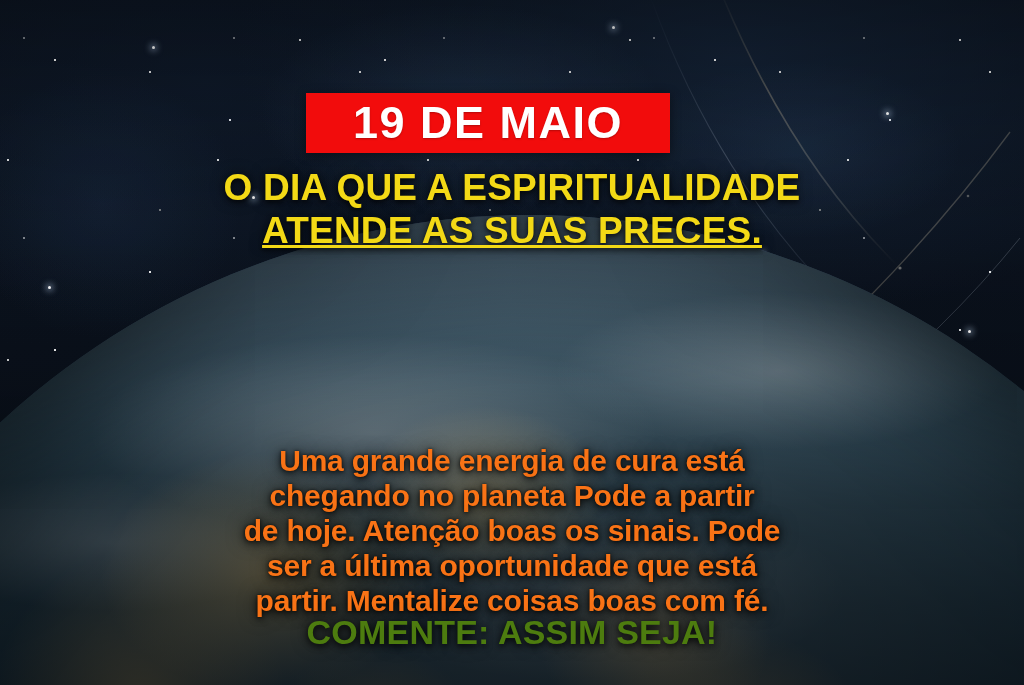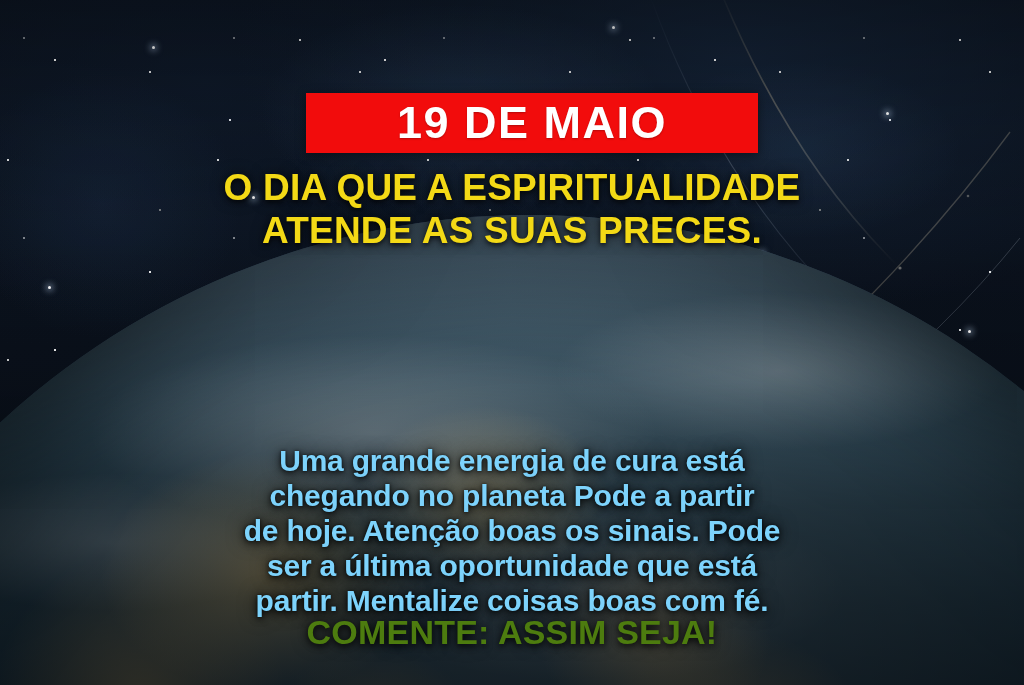--- a/index.html
+++ b/index.html
@@ -207,21 +207,21 @@
   .content {
     position: absolute;
     inset: 0;
     text-align: center;
   }
 
   .date-banner {
     position: absolute;
     left: 306px;
     top: 93px;
-    width: 452px;
+    width: 364px;
     height: 60px;
     background: #f20c0c;
     display: flex;
     align-items: center;
     justify-content: center;
     box-shadow: 0 2px 10px rgba(0,0,0,0.45);
   }
   .date-banner span {
     color: #ffffff;
     font-size: 45px;
@@ -241,29 +241,29 @@
     color: #f3d916;
     font-size: 37px;
     font-weight: 700;
     line-height: 1.16;
     letter-spacing: 0.2px;
     text-shadow:
       0 2px 5px rgba(0,0,0,0.75),
       0 0 14px rgba(0,0,0,0.55);
     padding: 0 60px;
   }
-  .headline .l2 { display: block; }
+  .headline .l2 { display: block; text-decoration: underline; }
 
   .body-copy {
     position: absolute;
     left: 50%;
     transform: translateX(-50%);
     top: 443px;
     width: 900px;
-    color: #7dd3fc;
+    color: #f97316;
     font-size: 30px;
     font-weight: 700;
     line-height: 1.17;
     letter-spacing: -0.2px;
     text-shadow:
       0 2px 7px rgba(0,0,0,0.88),
       0 0 18px rgba(0,0,0,0.70),
       0 0 3px rgba(0,0,0,0.60);
   }
   .body-copy .bl { display: block; white-space: nowrap; }

